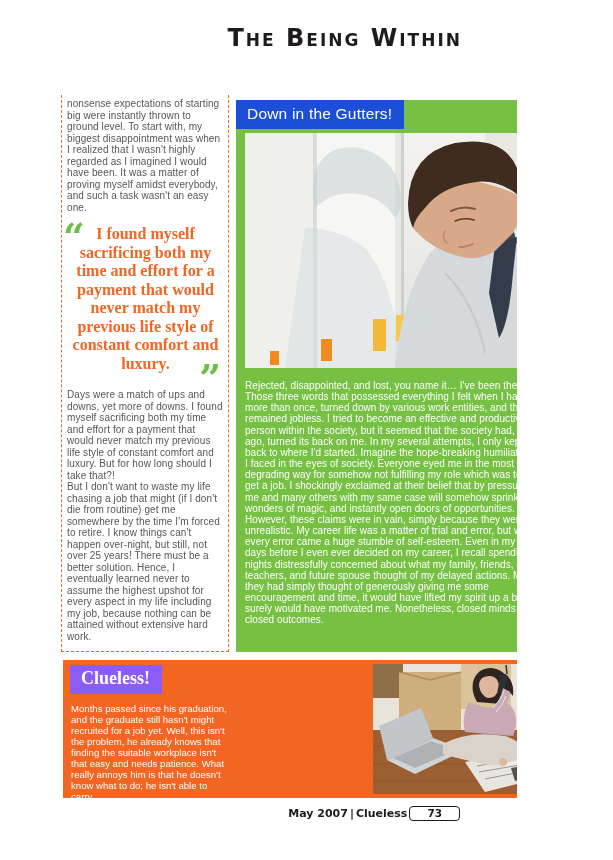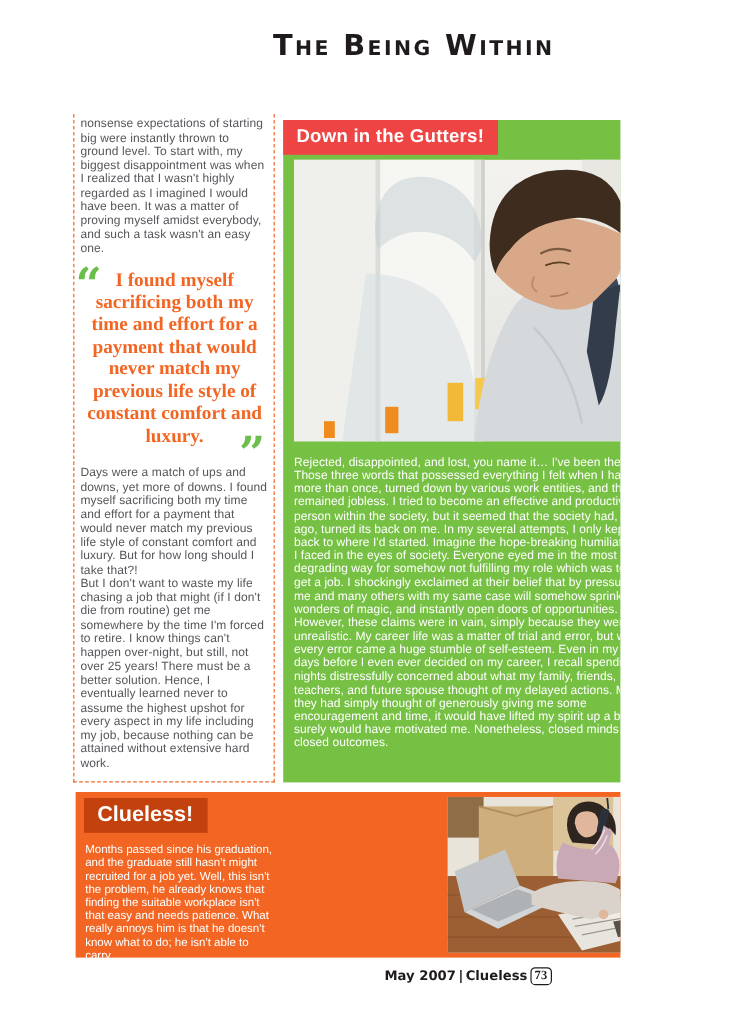--- a/index.html
+++ b/index.html
@@ -19,41 +19,41 @@
   .body-text{margin:0;color:#55565a;font-size:10px;line-height:11.5px;letter-spacing:0.1px;}
   .pull-quote{position:relative;margin:12px 3px 16px 3px;text-align:center;color:#f26522;
       font-family:"Liberation Serif", serif;font-weight:bold;font-size:16px;line-height:18.5px;}
   .quote-mark{position:absolute;color:#6cbe4b;font-family:"DejaVu Serif", serif;
       font-weight:bold;font-size:38px;line-height:1;}
   .quote-open{left:-7px;top:-7px;}
   .quote-close{right:0px;bottom:-24px;}
 
   
   .green-box{position:absolute;left:236px;top:100px;width:329px;height:552px;background:#76c043;}
-  .gutters-label{position:absolute;left:0;top:0;background:#ef4444;color:#ffffff;
-      font-weight:bold;font-size:15.5px;letter-spacing:0.2px;padding:5px 12px 6px 11px;white-space:nowrap;text-align:center;}
+  .gutters-label{position:absolute;left:0;top:0;background:#1d4ed8;color:#ffffff;
+      font-weight:normal;font-size:15.5px;letter-spacing:0.2px;padding:5px 12px 6px 11px;white-space:nowrap;text-align:center;}
   .photo1{position:absolute;left:9px;top:33px;width:311px;height:235px;display:block;}
   .green-text{position:absolute;left:9px;top:280px;width:312px;color:#ffffff;
       font-size:10px;line-height:11.15px;letter-spacing:0.05px;}
 
   
   .orange-box{position:absolute;left:63px;top:660px;width:502px;height:138px;background:#f26522;}
-  .clueless-label{position:absolute;left:7px;top:5px;background:#c2410c;color:#ffffff;
-      font-weight:bold;font-size:18px;padding:3px 12px 5px 11px;white-space:nowrap;}
+  .clueless-label{position:absolute;left:7px;top:5px;background:#8b5cf6;color:#ffffff;
+      font-weight:bold;font-size:18px;padding:3px 12px 5px 11px;white-space:nowrap;font-family:Liberation Serif, serif;}
   .clueless-col1{position:absolute;left:8px;top:43px;width:160px;color:#ffffff;
       font-size:9.6px;line-height:11px;}
   .clueless-col2{position:absolute;left:174px;top:4px;width:128px;color:#ffffff;
       font-size:9.6px;line-height:11px;}
   .clueless-col2 p{margin:0 0 11px 0;}
   .photo2{position:absolute;left:309px;top:4px;width:186px;height:130px;display:block;}
 
   
   .footer{position:absolute;top:806px;right:57px;display:flex;align-items:center;gap:2px;
       color:#1f1b1c;font-family:"DejaVu Sans", sans-serif;font-weight:bold;font-size:11px;justify-content:space-between;}
-  .page-badge{border:1.5px solid #1f1b1c;border-radius:4px;padding:0 3px;font-size:10.5px;line-height:13px;font-family:Liberation Serif, serif;}
+  .page-badge{border:1.5px solid #1f1b1c;border-radius:4px;padding:0 17px;font-size:10.5px;line-height:13px;}
 
   
   .rail-line{position:absolute;left:576px;top:430px;width:2px;height:430px;background:#1f1b1c;}
   .rail-text{position:absolute;left:597px;top:565px;width:300px;transform:rotate(90deg);
       transform-origin:0 0;white-space:nowrap;color:#f8a558;font-family:"DejaVu Sans", sans-serif;
       font-weight:bold;font-size:13px;font-variant:small-caps;letter-spacing:9px;word-spacing:6px;}
 </style>
 </head>
 <body>
 

